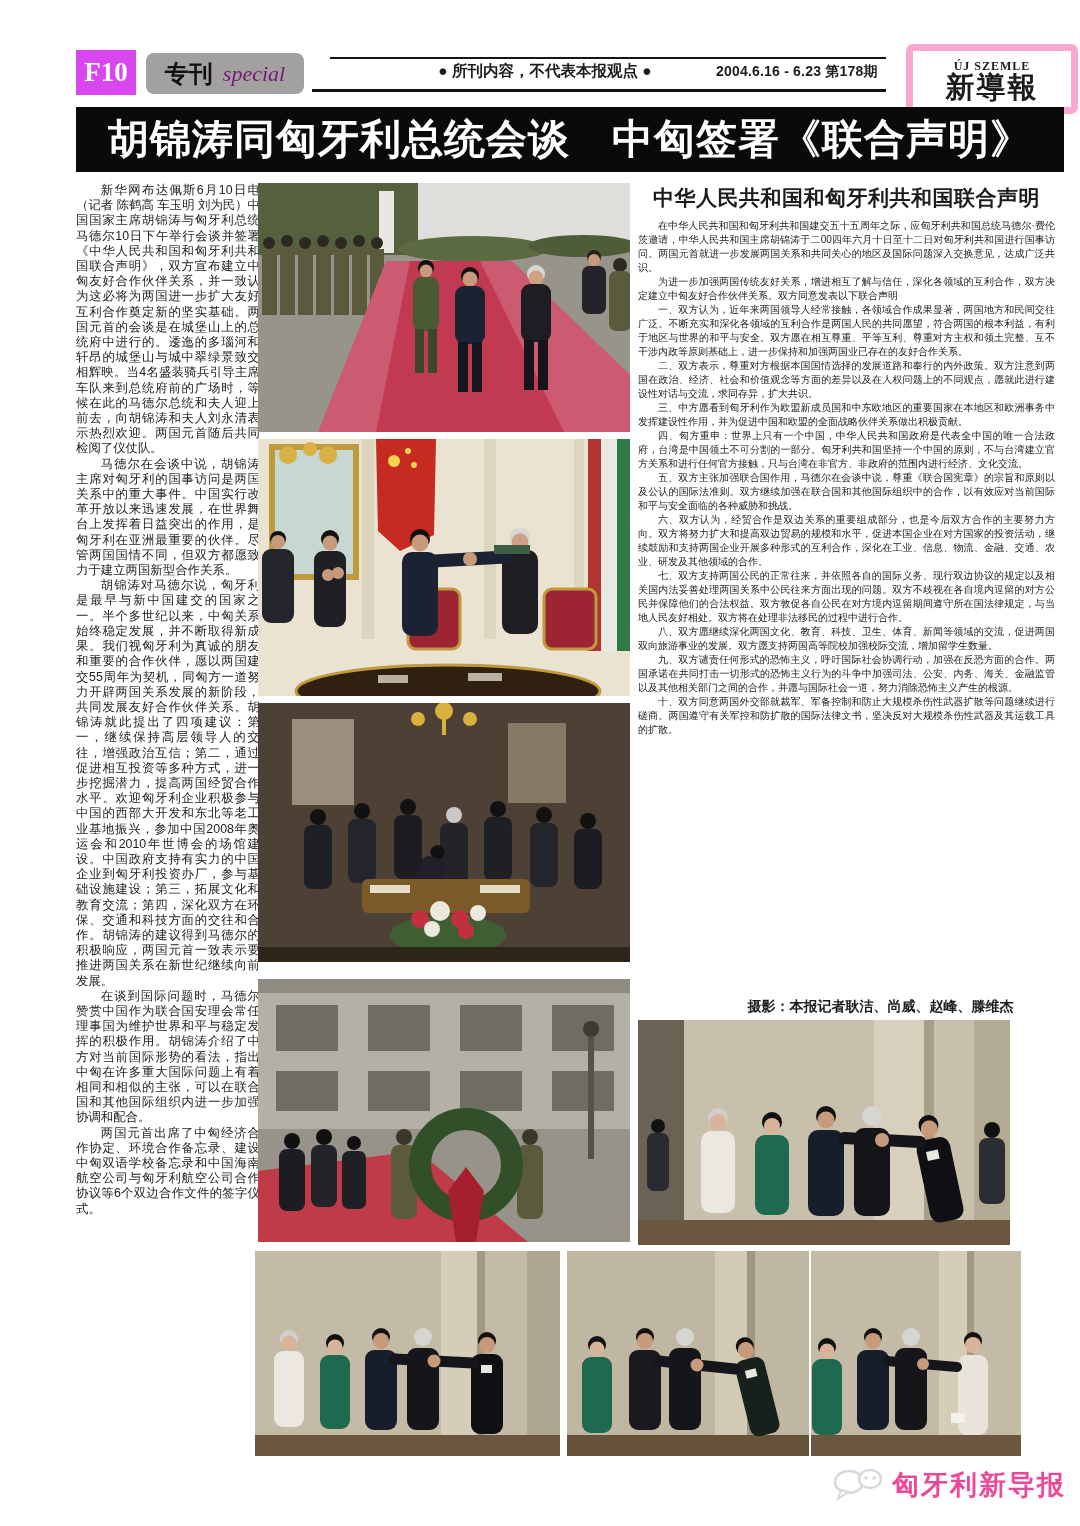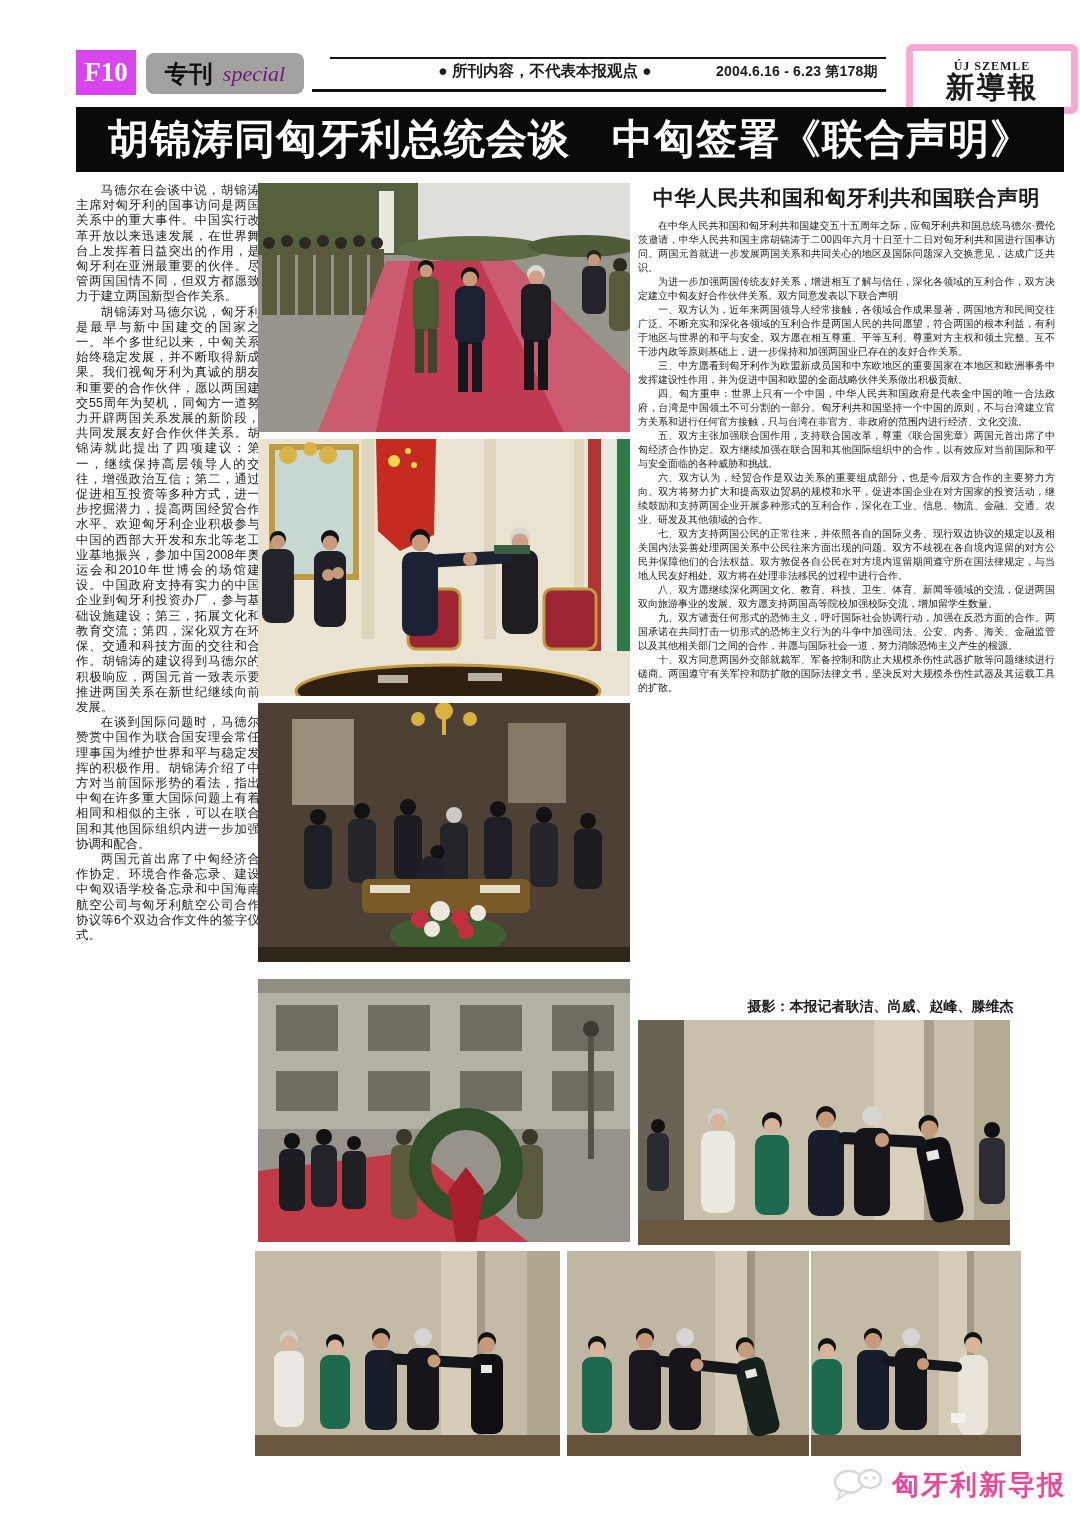--- a/index.html
+++ b/index.html
@@ -57,20 +57,21 @@
   <div class="abs issue">2004.6.16 - 6.23 第178期</div>
   <div class="abs rule-bot"></div>
   <div class="abs logo">
     <span class="top">ÚJ SZEMLE</span>
     <span class="main">新導報</span>
   </div>
 
   <div class="abs headline">胡锦涛同匈牙利总统会谈　中匈签署《联合声明》</div>
 
   <div class="abs leftcol">
+    <p>新华网布达佩斯6月10日电（记者 陈鹤高 车玉明 刘为民）中国国家主席胡锦涛与匈牙利总统马德尔10日下午举行会谈并签署《中华人民共和国和匈牙利共和国联合声明》，双方宣布建立中匈友好合作伙伴关系，并一致认为这必将为两国进一步扩大友好互利合作奠定新的坚实基础。两国元首的会谈是在城堡山上的总统府中进行的。逶迤的多瑙河和轩昂的城堡山与城中翠绿景致交相辉映。当4名盛装骑兵引导主席车队来到总统府前的广场时，等候在此的马德尔总统和夫人迎上前去，向胡锦涛和夫人刘永清表示热烈欢迎。两国元首随后共同检阅了仪仗队。</p>
     <p>马德尔在会谈中说，胡锦涛主席对匈牙利的国事访问是两国关系中的重大事件。中国实行改革开放以来迅速发展，在世界舞台上发挥着日益突出的作用，是匈牙利在亚洲最重要的伙伴。尽管两国国情不同，但双方都愿致力于建立两国新型合作关系。</p>
     <p>胡锦涛对马德尔说，匈牙利是最早与新中国建交的国家之一。半个多世纪以来，中匈关系始终稳定发展，并不断取得新成果。我们视匈牙利为真诚的朋友和重要的合作伙伴，愿以两国建交55周年为契机，同匈方一道努力开辟两国关系发展的新阶段，共同发展友好合作伙伴关系。胡锦涛就此提出了四项建议：第一，继续保持高层领导人的交往，增强政治互信；第二，通过促进相互投资等多种方式，进一步挖掘潜力，提高两国经贸合作水平。欢迎匈牙利企业积极参与中国的西部大开发和东北等老工业基地振兴，参加中国2008年奥运会和2010年世博会的场馆建设。中国政府支持有实力的中国企业到匈牙利投资办厂，参与基础设施建设；第三，拓展文化和教育交流；第四，深化双方在环保、交通和科技方面的交往和合作。胡锦涛的建议得到马德尔的积极响应，两国元首一致表示要推进两国关系在新世纪继续向前发展。</p>
     <p>在谈到国际问题时，马德尔赞赏中国作为联合国安理会常任理事国为维护世界和平与稳定发挥的积极作用。胡锦涛介绍了中方对当前国际形势的看法，指出中匈在许多重大国际问题上有着相同和相似的主张，可以在联合国和其他国际组织内进一步加强协调和配合。</p>
     <p>两国元首出席了中匈经济合作协定、环境合作备忘录、建设中匈双语学校备忘录和中国海南航空公司与匈牙利航空公司合作协议等6个双边合作文件的签字仪式。</p>
 
   </div>
 
   <div class="abs photo" style="left:258px;top:183px;width:372px;height:249px;">
     <svg viewBox="0 0 372 249" preserveAspectRatio="none">
       <rect width="372" height="249" fill="#96948b"></rect>
@@ -285,23 +286,24 @@
       <polygon points="190,212 208,188 226,212 218,263 198,263" fill="#a61f2c"></polygon>
     </svg>
   </div>
 
   <div class="abs rightcol">
     <h2>中华人民共和国和匈牙利共和国联合声明</h2>
     <div class="body">
       <p>在中华人民共和国和匈牙利共和国建交五十五周年之际，应匈牙利共和国总统马德尔·费伦茨邀请，中华人民共和国主席胡锦涛于二00四年六月十日至十二日对匈牙利共和国进行国事访问。两国元首就进一步发展两国关系和共同关心的地区及国际问题深入交换意见，达成广泛共识。</p>
       <p>为进一步加强两国传统友好关系，增进相互了解与信任，深化各领域的互利合作，双方决定建立中匈友好合作伙伴关系。双方同意发表以下联合声明</p>
       <p>一、双方认为，近年来两国领导人经常接触，各领域合作成果显著，两国地方和民间交往广泛。不断充实和深化各领域的互利合作是两国人民的共同愿望，符合两国的根本利益，有利于地区与世界的和平与安全。双方愿在相互尊重、平等互利、尊重对方主权和领土完整、互不干涉内政等原则基础上，进一步保持和加强两国业已存在的友好合作关系。</p>
+      <p>二、双方表示，尊重对方根据本国国情选择的发展道路和奉行的内外政策。双方注意到两国在政治、经济、社会和价值观念等方面的差异以及在人权问题上的不同观点，愿就此进行建设性对话与交流，求同存异，扩大共识。</p>
       <p>三、中方愿看到匈牙利作为欧盟新成员国和中东欧地区的重要国家在本地区和欧洲事务中发挥建设性作用，并为促进中国和欧盟的全面战略伙伴关系做出积极贡献。</p>
       <p>四、匈方重申：世界上只有一个中国，中华人民共和国政府是代表全中国的唯一合法政府，台湾是中国领土不可分割的一部分。匈牙利共和国坚持一个中国的原则，不与台湾建立官方关系和进行任何官方接触，只与台湾在非官方、非政府的范围内进行经济、文化交流。</p>
-      <p>五、双方主张加强联合国作用，支持联合国改革，尊重《联合国宪章》两国元首出席了中匈经济合作协定。双方继续加强在联合国和其他国际组织中的合作，以有效应对当前国际和平与安全面临的各种威胁和挑战。</p>
+      <p>五、双方主张加强联合国作用，马德尔在会谈中说，尊重《联合国宪章》的宗旨和原则以及公认的国际法准则。双方继续加强在联合国和其他国际组织中的合作，以有效应对当前国际和平与安全面临的各种威胁和挑战。</p>
       <p>六、双方认为，经贸合作是双边关系的重要组成部分，也是今后双方合作的主要努力方向。双方将努力扩大和提高双边贸易的规模和水平，促进本国企业在对方国家的投资活动，继续鼓励和支持两国企业开展多种形式的互利合作，深化在工业、信息、物流、金融、交通、农业、研发及其他领域的合作。</p>
       <p>七、双方支持两国公民的正常往来，并依照各自的国际义务、现行双边协议的规定以及相关国内法妥善处理两国关系中公民往来方面出现的问题。双方不歧视在各自境内逗留的对方公民并保障他们的合法权益。双方敦促各自公民在对方境内逗留期间遵守所在国法律规定，与当地人民友好相处。双方将在处理非法移民的过程中进行合作。</p>
       <p>八、双方愿继续深化两国文化、教育、科技、卫生、体育、新闻等领域的交流，促进两国双向旅游事业的发展。双方愿支持两国高等院校加强校际交流，增加留学生数量。</p>
       <p>九、双方谴责任何形式的恐怖主义，呼吁国际社会协调行动，加强在反恐方面的合作。两国承诺在共同打击一切形式的恐怖主义行为的斗争中加强司法、公安、内务、海关、金融监管以及其他相关部门之间的合作，并愿与国际社会一道，努力消除恐怖主义产生的根源。</p>
       <p>十、双方同意两国外交部就裁军、军备控制和防止大规模杀伤性武器扩散等问题继续进行磋商。两国遵守有关军控和防扩散的国际法律文书，坚决反对大规模杀伤性武器及其运载工具的扩散。</p>
 
     </div>
   </div>
 
   <div class="abs credit">摄影：本报记者耿洁、尚威、赵峰、滕维杰</div>

